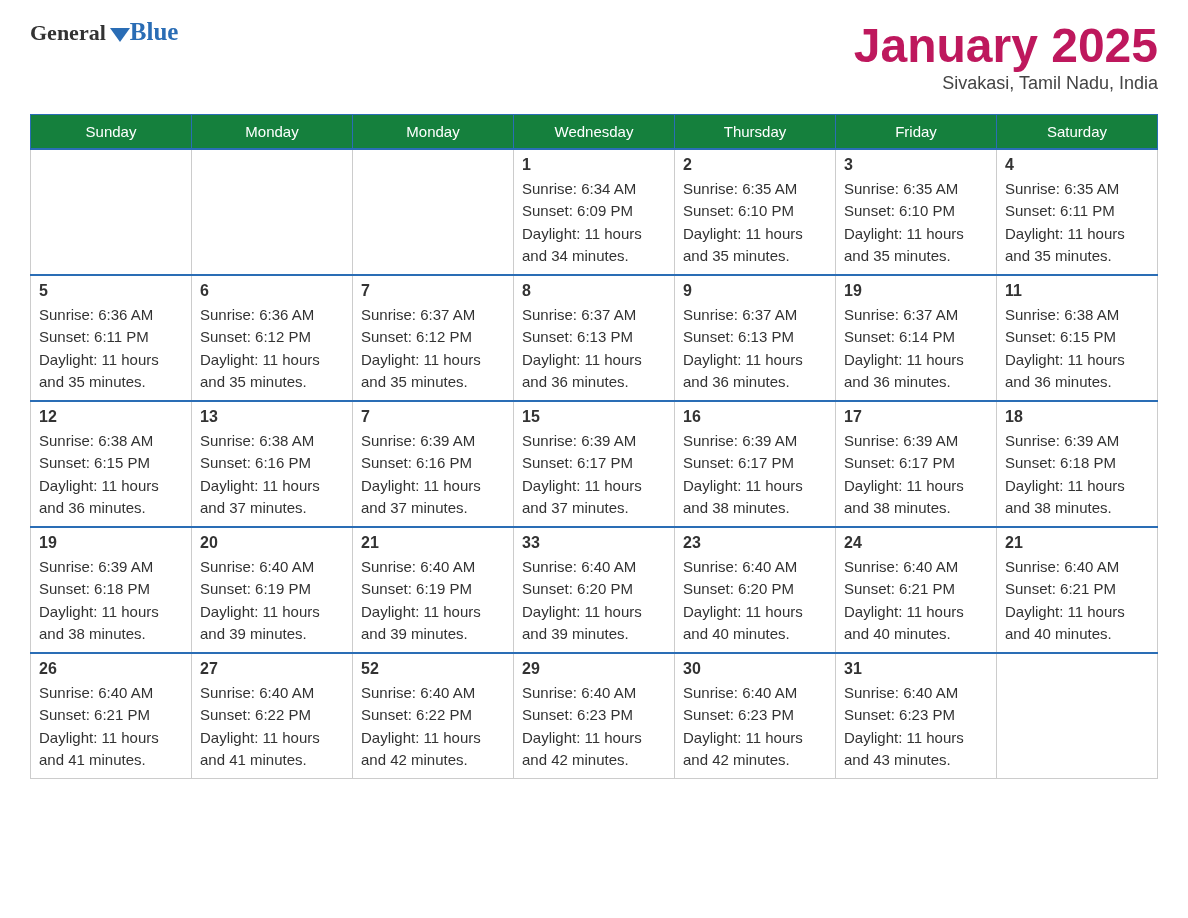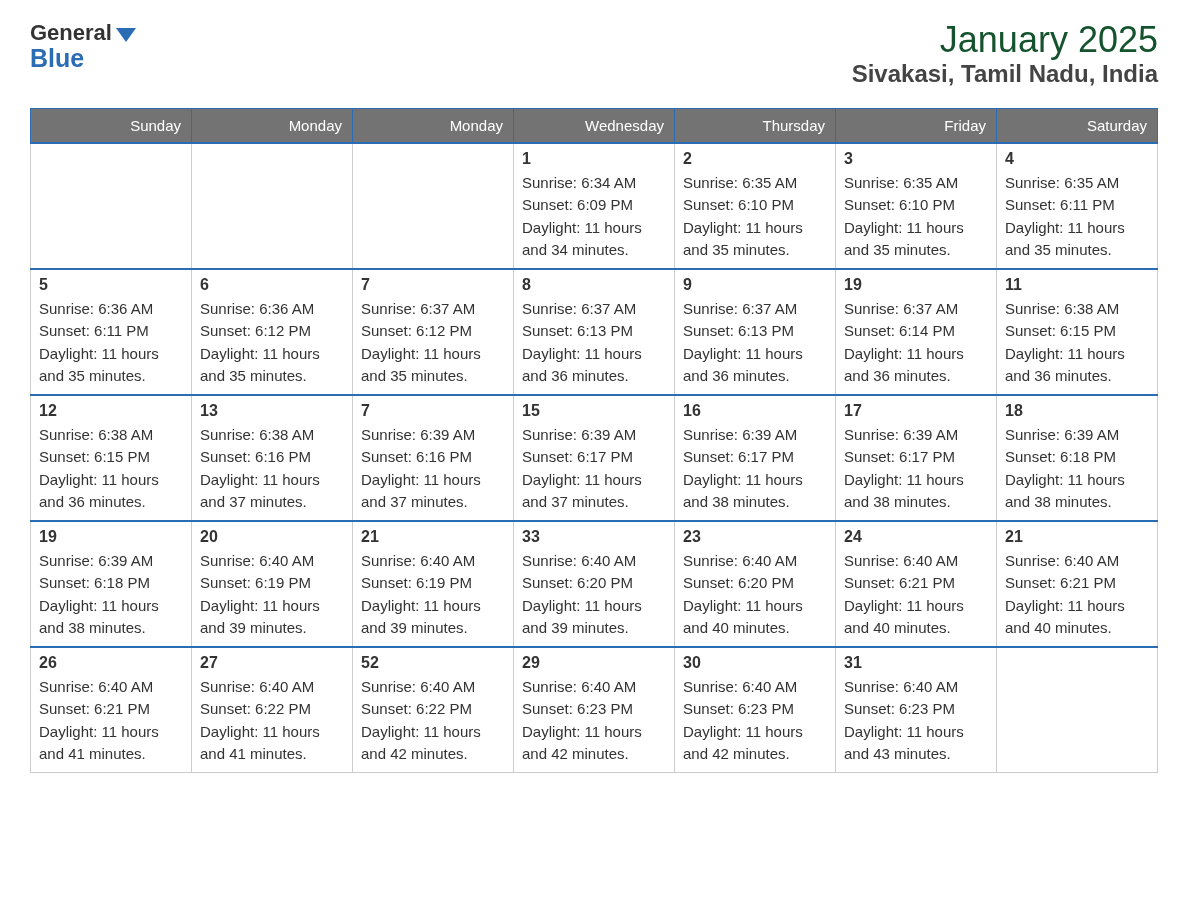--- a/index.html
+++ b/index.html
@@ -11,22 +11,23 @@
       min-height: 918px;
     }
     .header {
       display: flex;
       justify-content: space-between;
       align-items: flex-start;
       margin-bottom: 20px;
     }
     .logo {
       display: flex;
-      flex-direction: column;
+      flex-direction: row;
       align-items: flex-start;
+      font-family: Liberation Serif, serif;
     }
     .logo-top {
       display: flex;
       align-items: center;
     }
     .logo-general {
       font-size: 22px;
       font-weight: bold;
       color: #333;
     }
@@ -42,42 +43,42 @@
     .logo-blue {
       font-size: 25px;
       font-weight: bold;
       color: #2a6db5;
       margin-top: -2px;
     }
     .title-block {
       text-align: right;
     }
     .title-block h1 {
-      font-size: 36px;
+      font-size: 48px;
+      font-weight: bold;
+      color: #be185d;
+      line-height: 1.1;
+    }
+    .title-block h2 {
+      font-size: 18px;
       font-weight: normal;
-      color: #14532d;
-      line-height: 1.1;
-    }
-    .title-block h2 {
-      font-size: 24px;
-      font-weight: bold;
       color: #444;
     }
     .calendar {
       width: 100%;
       border-collapse: collapse;
       table-layout: fixed;
     }
     .calendar thead tr th {
-      background: #737373;
+      background: #15803d;
       color: #fff;
       font-size: 15px;
       font-weight: normal;
       padding: 8px 10px;
-      text-align: right;
+      text-align: center;
       border: 1px solid #2a6db5;
     }
     .calendar tbody tr td {
       vertical-align: top;
       padding: 6px 8px;
       border: 1px solid #ccc;
       font-size: 12px;
       color: #333;
       min-height: 100px;
       height: 120px;

